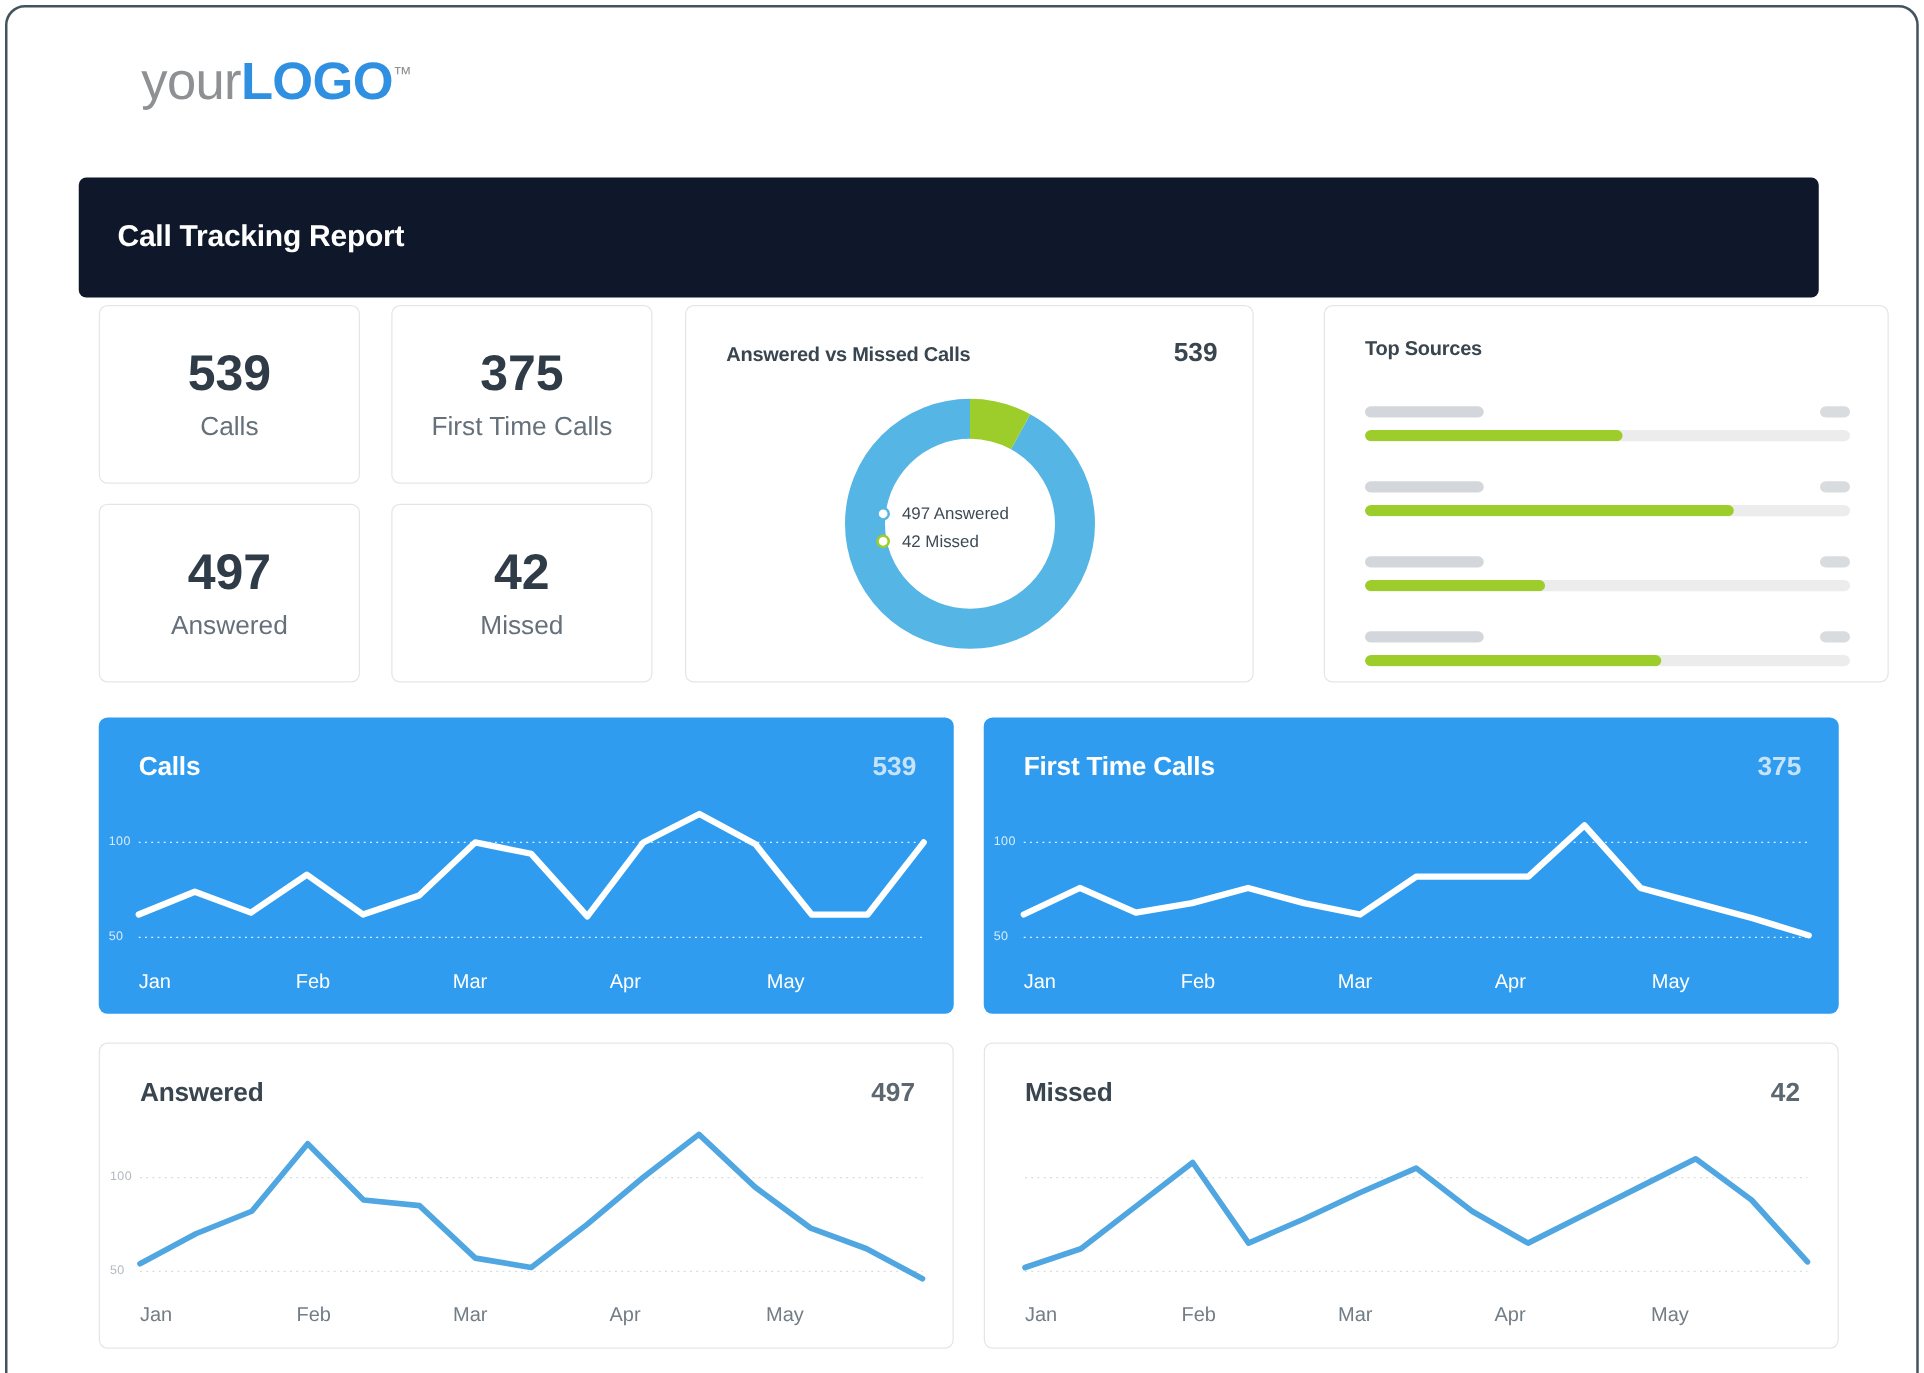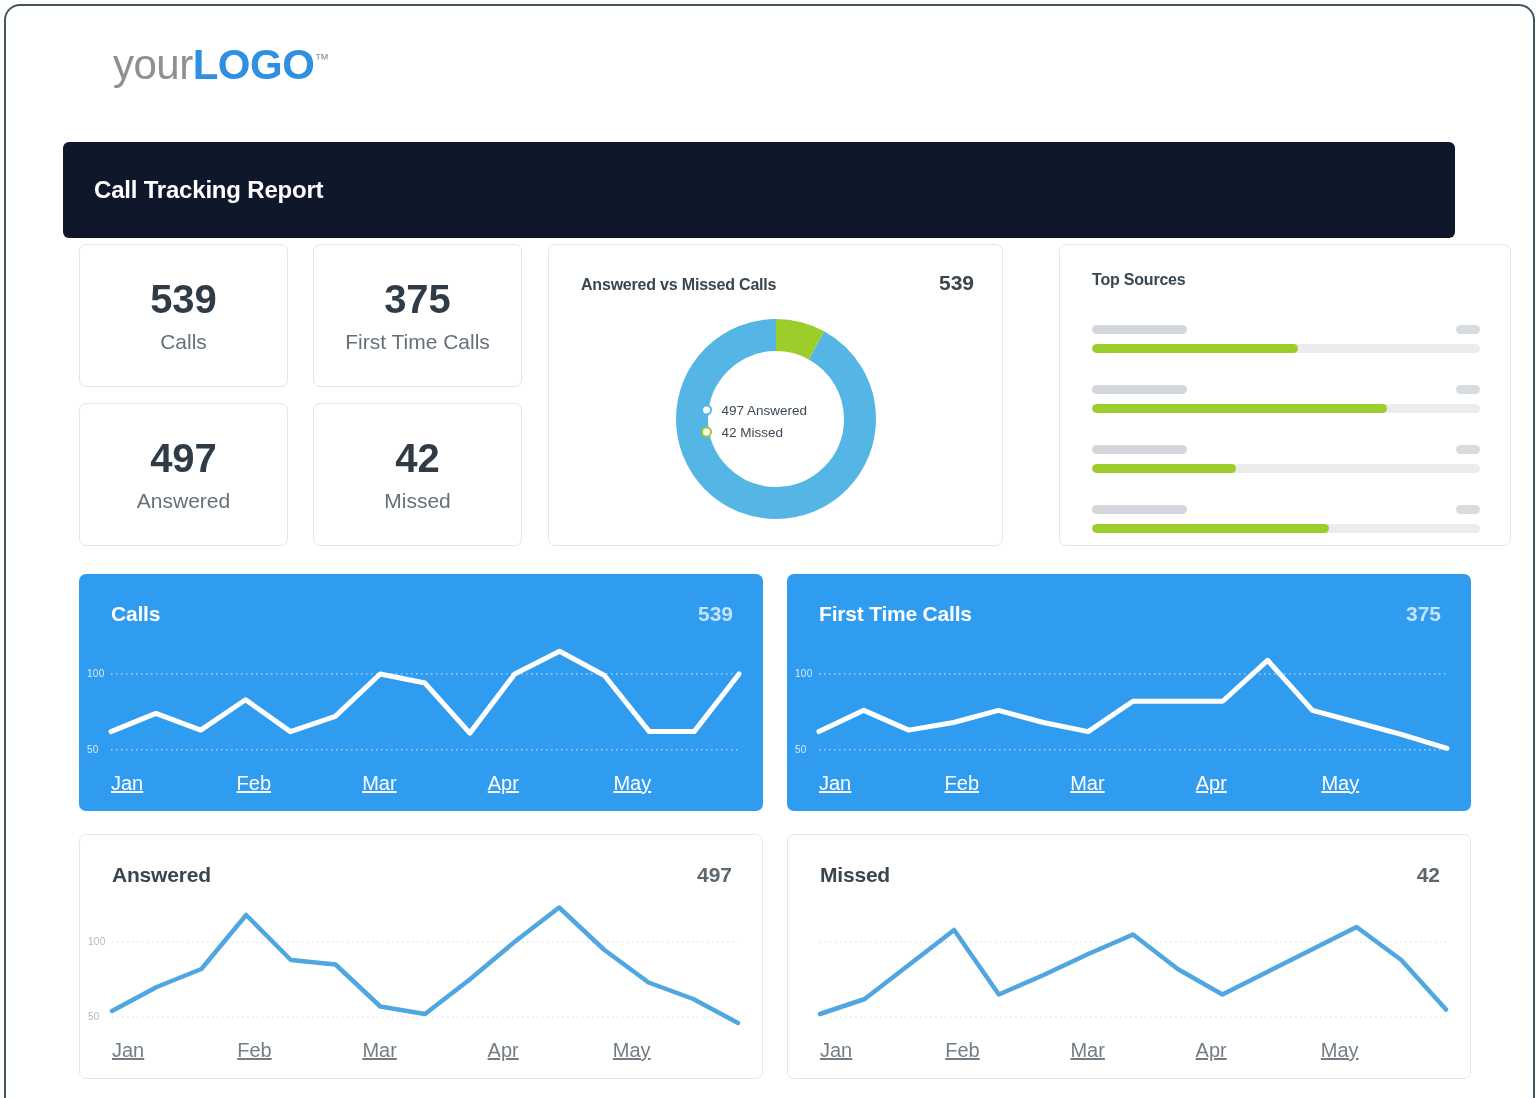--- a/index.html
+++ b/index.html
@@ -99,21 +99,21 @@
   }
   .trend.blue .trend-title { color: #ffffff; }
   .trend.blue .trend-value { color: rgba(255,255,255,0.72); }
   .trend.white .trend-title { color: #39454f; }
   .trend.white .trend-value { color: #5d6770; }
   .trend-title { font-size: 21px; font-weight: 700; letter-spacing: -0.2px; }
   .trend-value { font-size: 21px; font-weight: 700; }
   .trend-plot { position: absolute; left: 0; right: 0; top: 62px; bottom: 46px; }
   .trend-plot svg { width: 100%; height: 100%; display: block; }
   .axis { position: absolute; left: 32px; right: 24px; bottom: 16px; display: flex; }
-  .axis span { flex: 1; font-size: 20px; text-decoration: underline; }
+  .axis span { flex: 1; font-size: 16px; }
   .trend.blue .axis span { color: #ffffff; }
   .trend.white .axis span { color: #737d86; }
   .ytick { position: absolute; font-size: 10px; letter-spacing: 0.3px; }
   .trend.blue .ytick { color: rgba(255,255,255,0.8); }
   .trend.white .ytick { color: #b3b9bf; }
 </style>
 </head>
 <body>
 
 <div class="page-frame">

